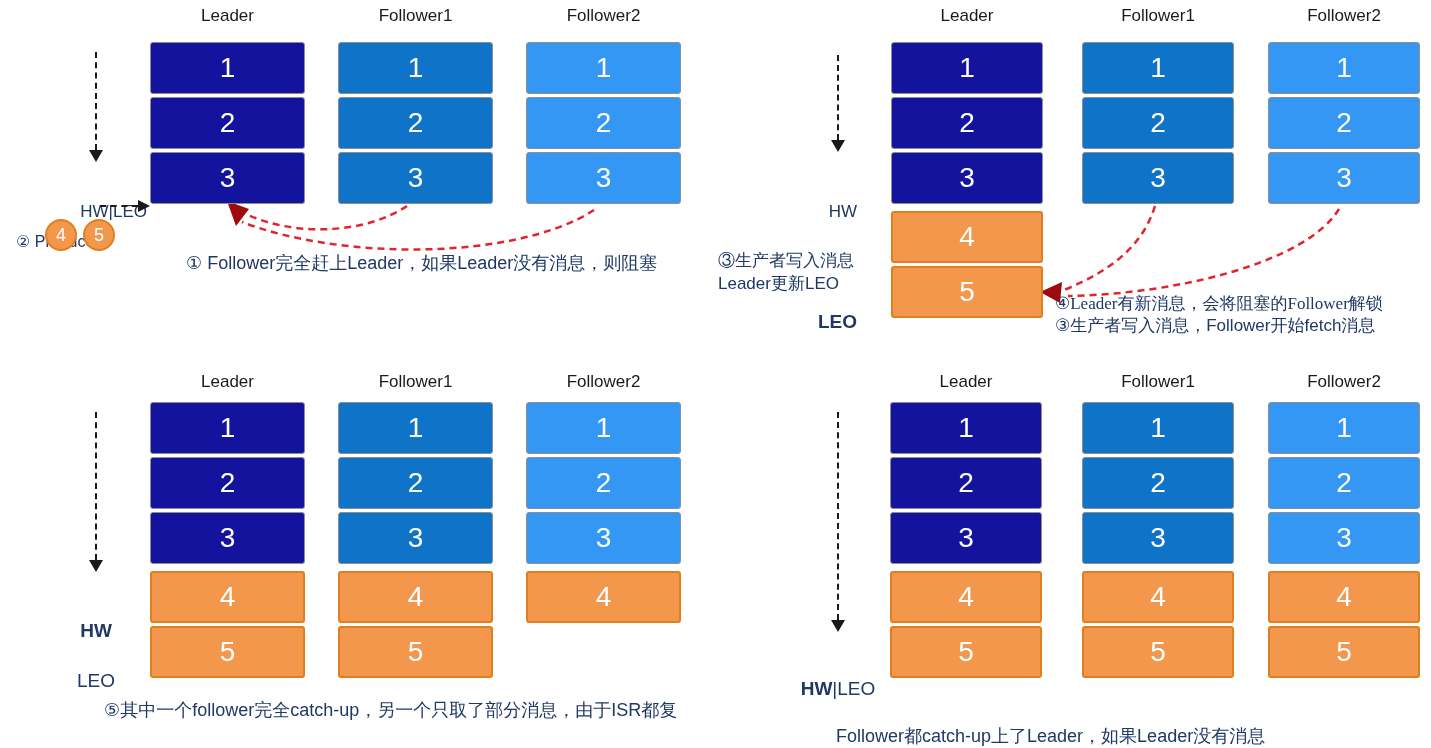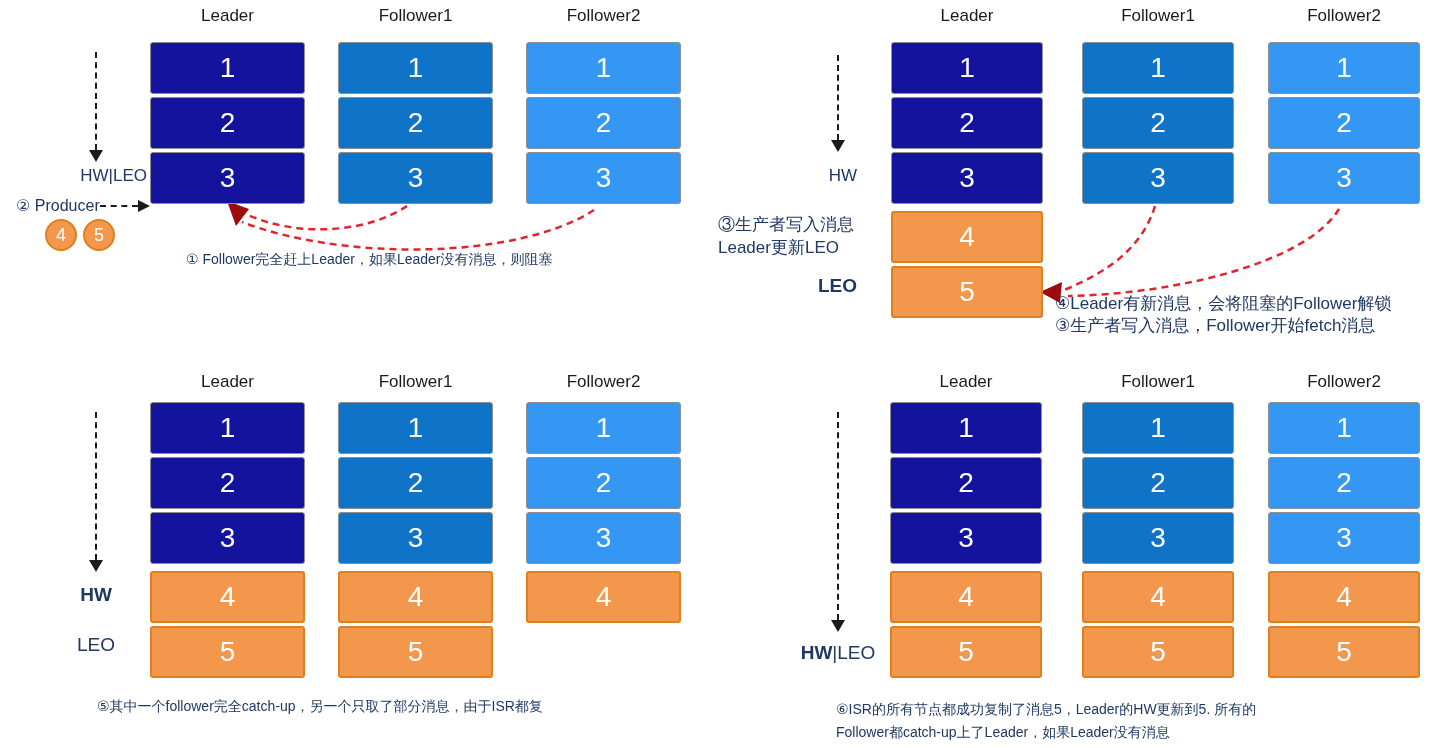--- a/index.html
+++ b/index.html
@@ -17,23 +17,23 @@
   .block.follower1{background:var(--follower1-blue,#0F73C7);}
   .block.follower2{background:var(--follower2-blue,#3497F4);}
   .block.orange{background:var(--message-orange,#F2974B);border:2px solid var(--orange-border,#DF7F1E);}
   .block:not(.orange)+.block.orange{margin-top:4px;}
   .vline{position:absolute;width:0;border-left:2px dashed var(--arrow-black,#1a1a1a);}
   .hline{position:absolute;height:0;border-top:2px dashed var(--arrow-black,#1a1a1a);}
   .tri-down{position:absolute;width:0;height:0;border-left:7px solid transparent;border-right:7px solid transparent;
             border-top:12px solid var(--arrow-black,#1a1a1a);}
   .tri-right{position:absolute;width:0;height:0;border-top:6px solid transparent;border-bottom:6px solid transparent;
              border-left:12px solid var(--arrow-black,#1a1a1a);}
-  .marker-label{position:absolute;font-size:17px;color:var(--label-navy,#1F3864);white-space:nowrap;}
+  .marker-label{position:absolute;font-size:17px;color:var(--label-navy,#1F3864);white-space:nowrap;margin-top:36px;}
   .bold{font-weight:700;}
-  .caption{position:absolute;font-size:14px;color:var(--label-navy,#1F3864);white-space:nowrap;}
+  .caption{position:absolute;font-size:18px;color:var(--label-navy,#1F3864);white-space:nowrap;}
   .msg-circle{position:absolute;width:32px;height:32px;border-radius:50%;background:var(--message-orange,#F2974B);
               border:2px solid var(--orange-border,#DF7F1E);color:#fff;display:flex;align-items:center;
               justify-content:center;font-size:18px;box-sizing:border-box;}
   .overlay{position:absolute;left:0;top:0;pointer-events:none;}
   .redpath{fill:none;stroke:var(--arrow-red,#E0252F);stroke-width:2.5;stroke-dasharray:7 5;}
   .redhead{fill:var(--arrowhead-dark-red,#9E0B0F);}
 </style>
 </head>
 <body>
 
@@ -111,21 +111,21 @@
           <div class="block follower2">2</div>
           <div class="block follower2">3</div>
         </div>
     </div>
     <div class="vline" style="left:127px;top:55px;height:85px;"></div>
     <div class="tri-down" style="left:121px;top:140px;"></div>
     <div class="marker-label" style="left:0;top:166px;width:147px;text-align:right;">HW</div>
     <div class="marker-label" style="left:8px;top:213px;font-family:Liberation Mono, monospace;">③生产者写入消息</div>
     <div class="marker-label" style="left:8px;top:236px;">Leader更新LEO</div>
     <div class="marker-label bold" style="left:0;top:275px;width:147px;text-align:right;font-size:19px;">LEO</div>
-    <div class="caption" style="left:345px;top:292px;font-size:17px;">④Leader有新消息，会将阻塞的Follower解锁</div>
+    <div class="caption" style="left:345px;top:292px;font-size:17px;font-family:Liberation Serif, serif;">④Leader有新消息，会将阻塞的Follower解锁</div>
     <div class="caption" style="left:345px;top:314px;font-size:17px;">③生产者写入消息，Follower开始fetch消息</div>
   </section>
 
   <section class="panel bottom" style="left:0;top:360px;width:710px;height:388px;">
     <div class="col" style="left:150px;width:155px;">
       <div class="col-header">Leader</div>
       <div class="stack">
           <div class="block leader">1</div>
           <div class="block leader">2</div>
           <div class="block leader">3</div>
@@ -149,21 +149,21 @@
           <div class="block follower2">1</div>
           <div class="block follower2">2</div>
           <div class="block follower2">3</div>
           <div class="block orange">4</div>
         </div>
     </div>
     <div class="vline" style="left:95px;top:52px;height:148px;"></div>
     <div class="tri-down" style="left:89px;top:200px;"></div>
     <div class="marker-label bold" style="left:58px;top:224px;width:76px;text-align:center;font-size:19px;">HW</div>
     <div class="marker-label" style="left:58px;top:274px;width:76px;text-align:center;font-size:19px;">LEO</div>
-    <div class="caption" style="left:97px;top:338px;">⑤其中一个follower完全catch-up，另一个只取了部分消息，由于ISR都复</div>
+    <div class="caption" style="left:104px;top:338px;">⑤其中一个follower完全catch-up，另一个只取了部分消息，由于ISR都复</div>
   </section>
 
   <section class="panel bottom" style="left:710px;top:360px;width:721px;height:388px;">
     <div class="col" style="left:180px;width:152px;">
       <div class="col-header">Leader</div>
       <div class="stack">
           <div class="block leader">1</div>
           <div class="block leader">2</div>
           <div class="block leader">3</div>
           <div class="block orange">4</div>
@@ -188,17 +188,16 @@
           <div class="block follower2">3</div>
           <div class="block orange">4</div>
           <div class="block orange">5</div>
         </div>
     </div>
     <div class="vline" style="left:127px;top:52px;height:208px;"></div>
     <div class="tri-down" style="left:121px;top:260px;"></div>
     <div class="marker-label" style="left:48px;top:282px;width:160px;text-align:center;font-size:19px;">
       <span class="bold">HW</span><span>|LEO</span>
     </div>
-    <div class="caption" style="left:126px;top:341px;">⑥ISR的所有节点都成功复制了消息5，Leader的HW更新到5. 所有的</div>
     <div class="caption" style="left:126px;top:364px;">Follower都catch-up上了Leader，如果Leader没有消息</div>
   </section>
 
 </div>
 
 </body></html>

